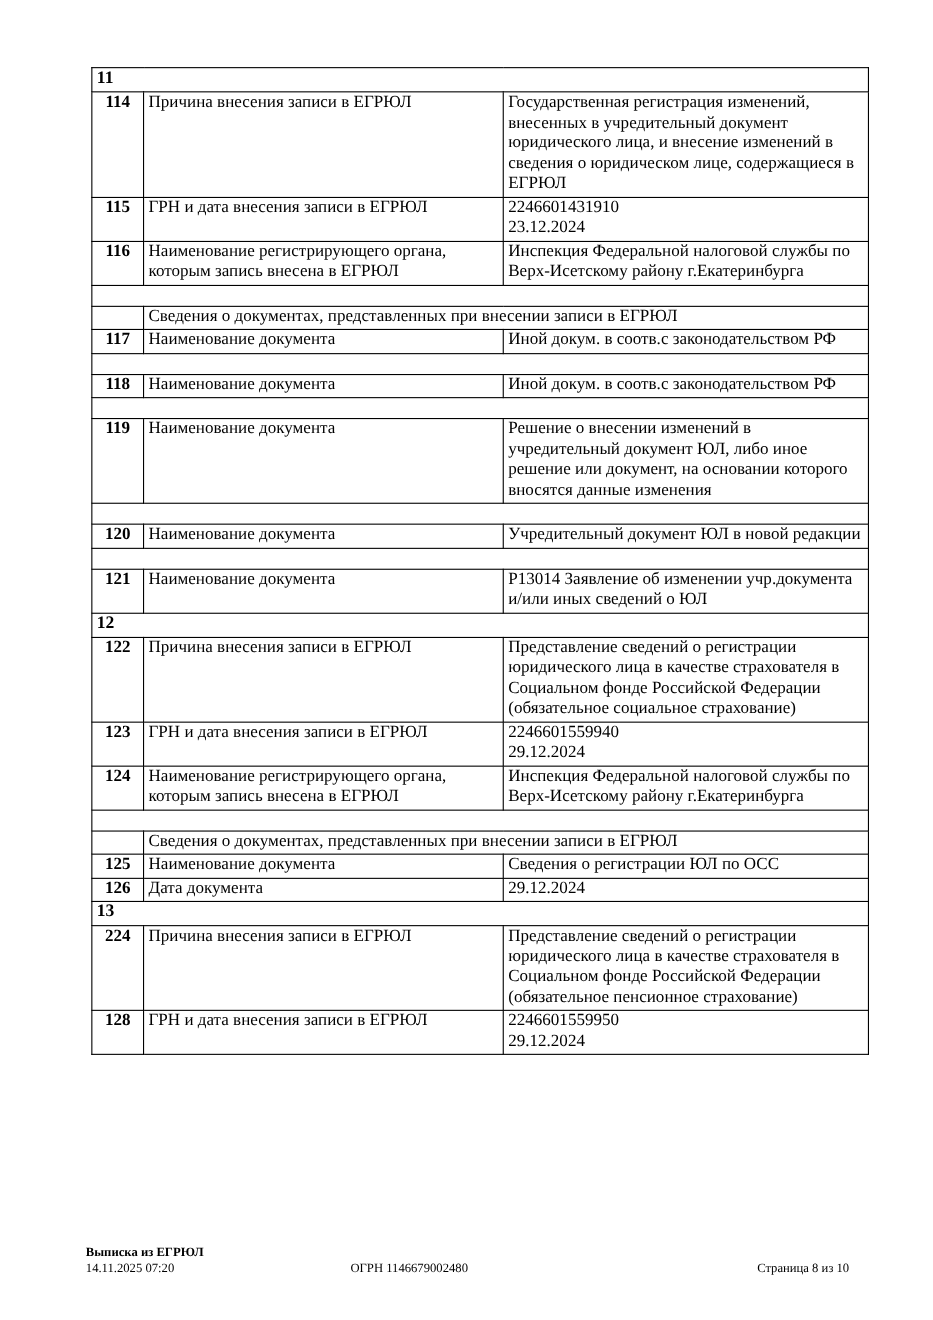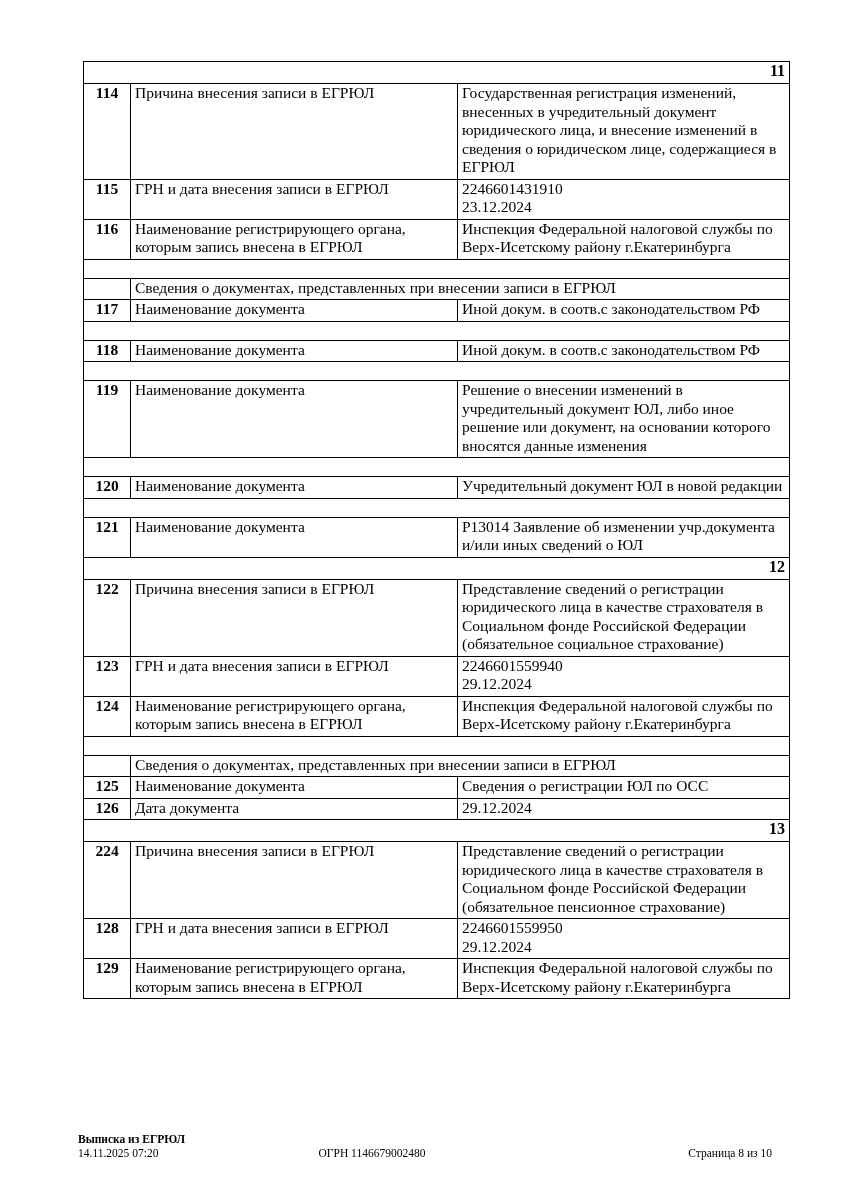--- a/index.html
+++ b/index.html
@@ -32,21 +32,21 @@
   }
   td.num-cell {
     text-align: center;
     padding-left: 1px;
     padding-right: 1px;
     font-weight: bold;
   }
   td.label-cell { }
   td.value-cell { white-space: pre-line; }
   td.section-cell {
-    text-align: right;
+    text-align: left;
     font-weight: bold;
     height: 22px;
     font-size: 16px;
   }
   td.spacer-cell {
     height: 19px;
     padding: 0;
   }
   td.subheader-cell { height: 21px; }
   .footer {
@@ -183,25 +183,20 @@
           <td class="num-cell">224</td>
           <td class="label-cell">Причина внесения записи в ЕГРЮЛ</td>
           <td class="value-cell">Представление сведений о регистрации юридического лица в качестве страхователя в Социальном фонде Российской Федерации (обязательное пенсионное страхование)</td>
         </tr>
         <tr>
           <td class="num-cell">128</td>
           <td class="label-cell">ГРН и дата внесения записи в ЕГРЮЛ</td>
           <td class="value-cell">2246601559950
 29.12.2024</td>
         </tr>
-        <tr>
-          <td class="num-cell">129</td>
-          <td class="label-cell">Наименование регистрирующего органа, которым запись внесена в ЕГРЮЛ</td>
-          <td class="value-cell">Инспекция Федеральной налоговой службы по Верх-Исетскому району г.Екатеринбурга</td>
-        </tr>
       </tbody>
   </table>
 
   <div class="footer">
     <div class="footer-left">
       <div class="footer-title">Выписка из ЕГРЮЛ</div>
       <div class="footer-datetime">14.11.2025 07:20</div>
     </div>
     <div class="footer-ogrn">ОГРН 1146679002480</div>
     <div class="footer-page">Страница 8 из 10</div>

